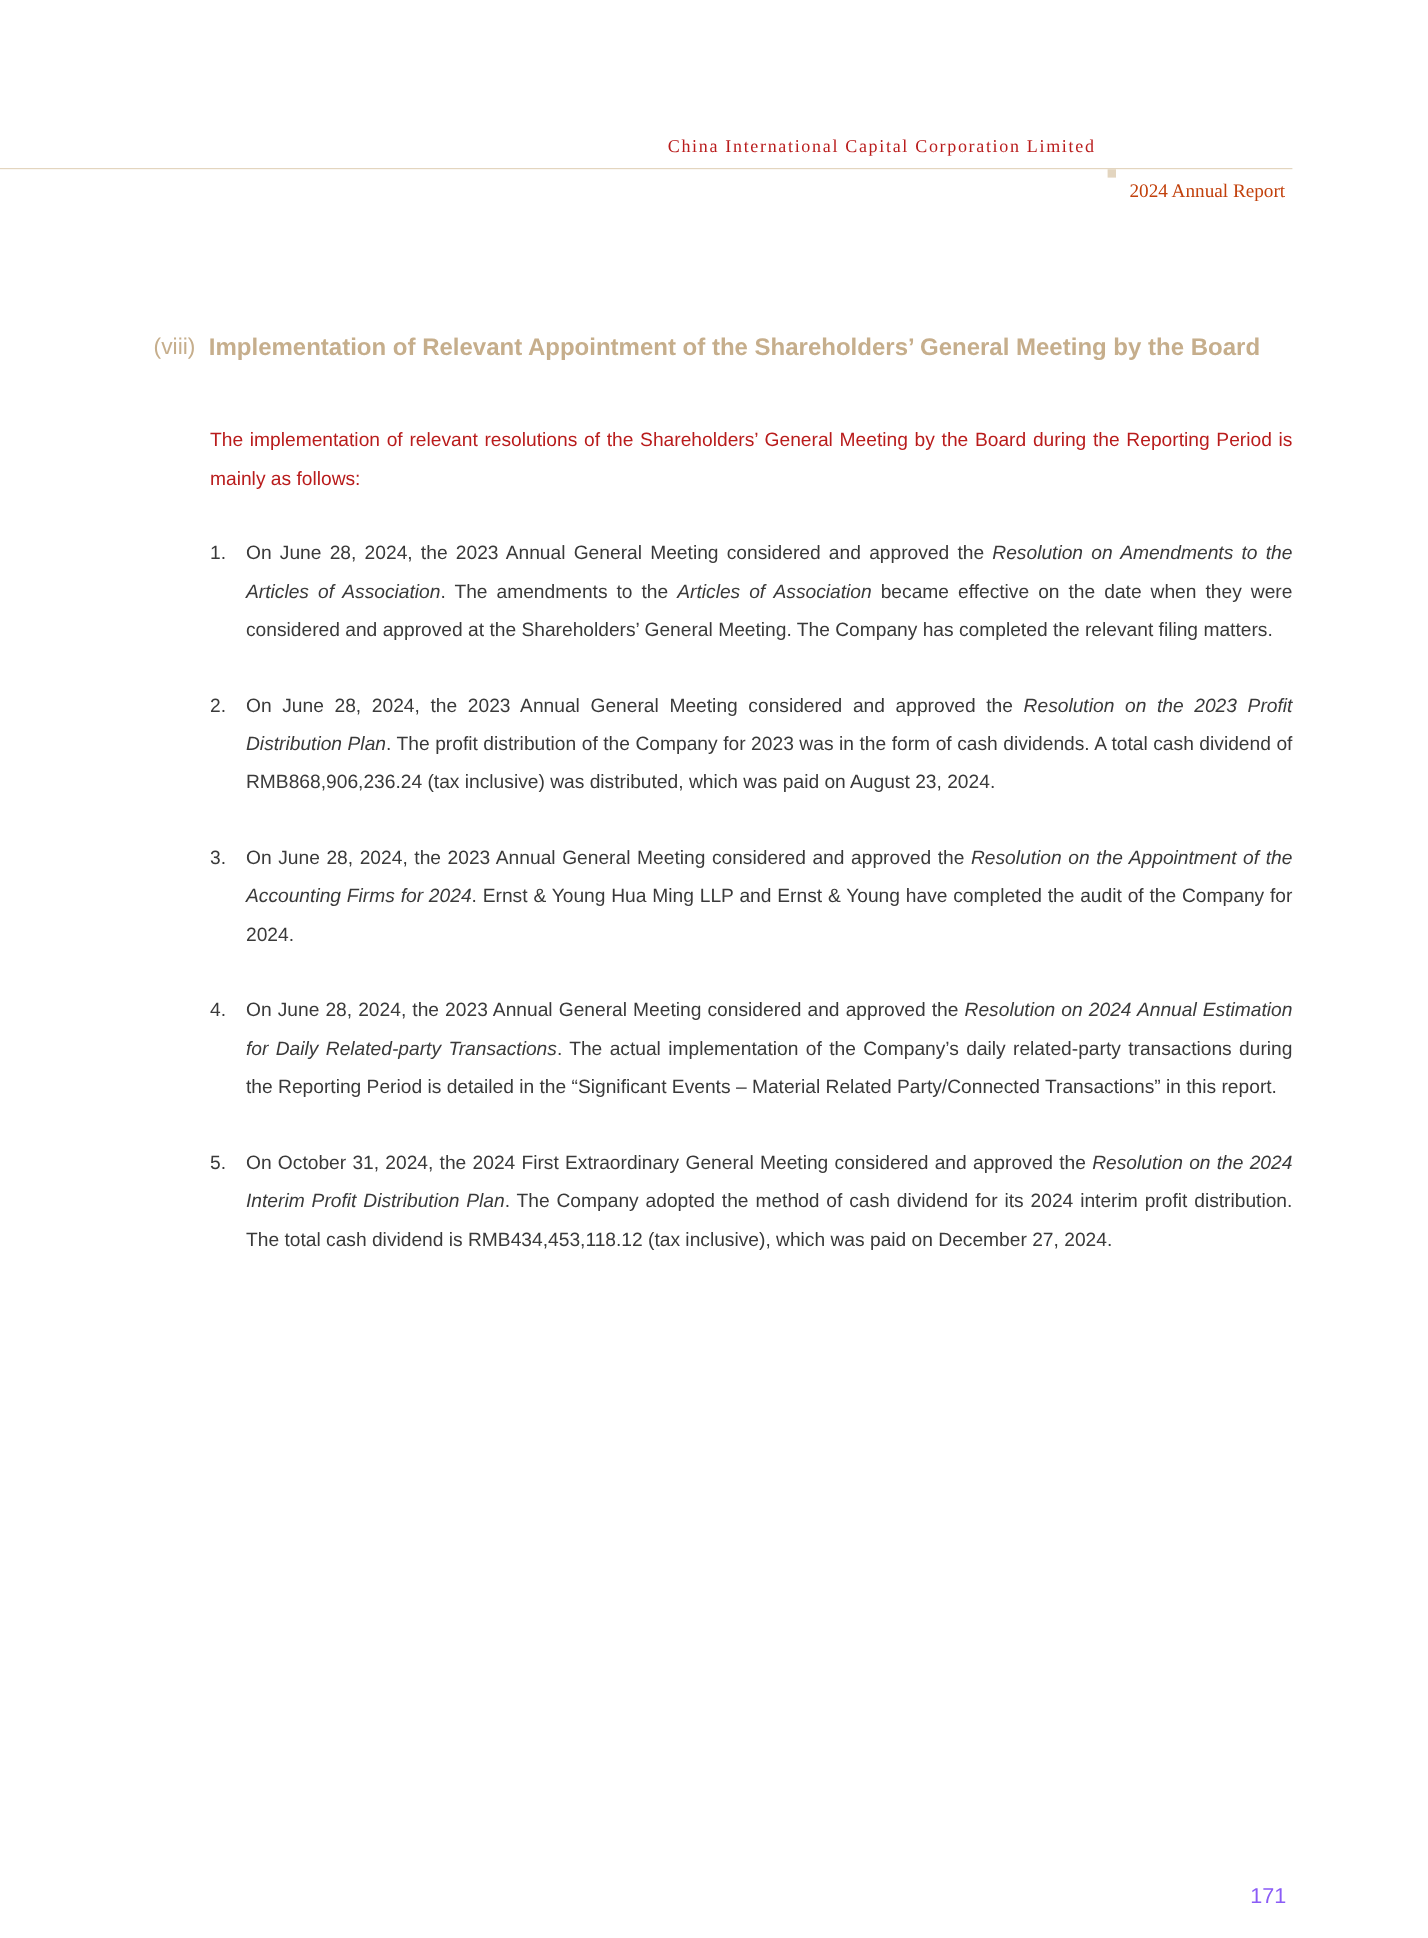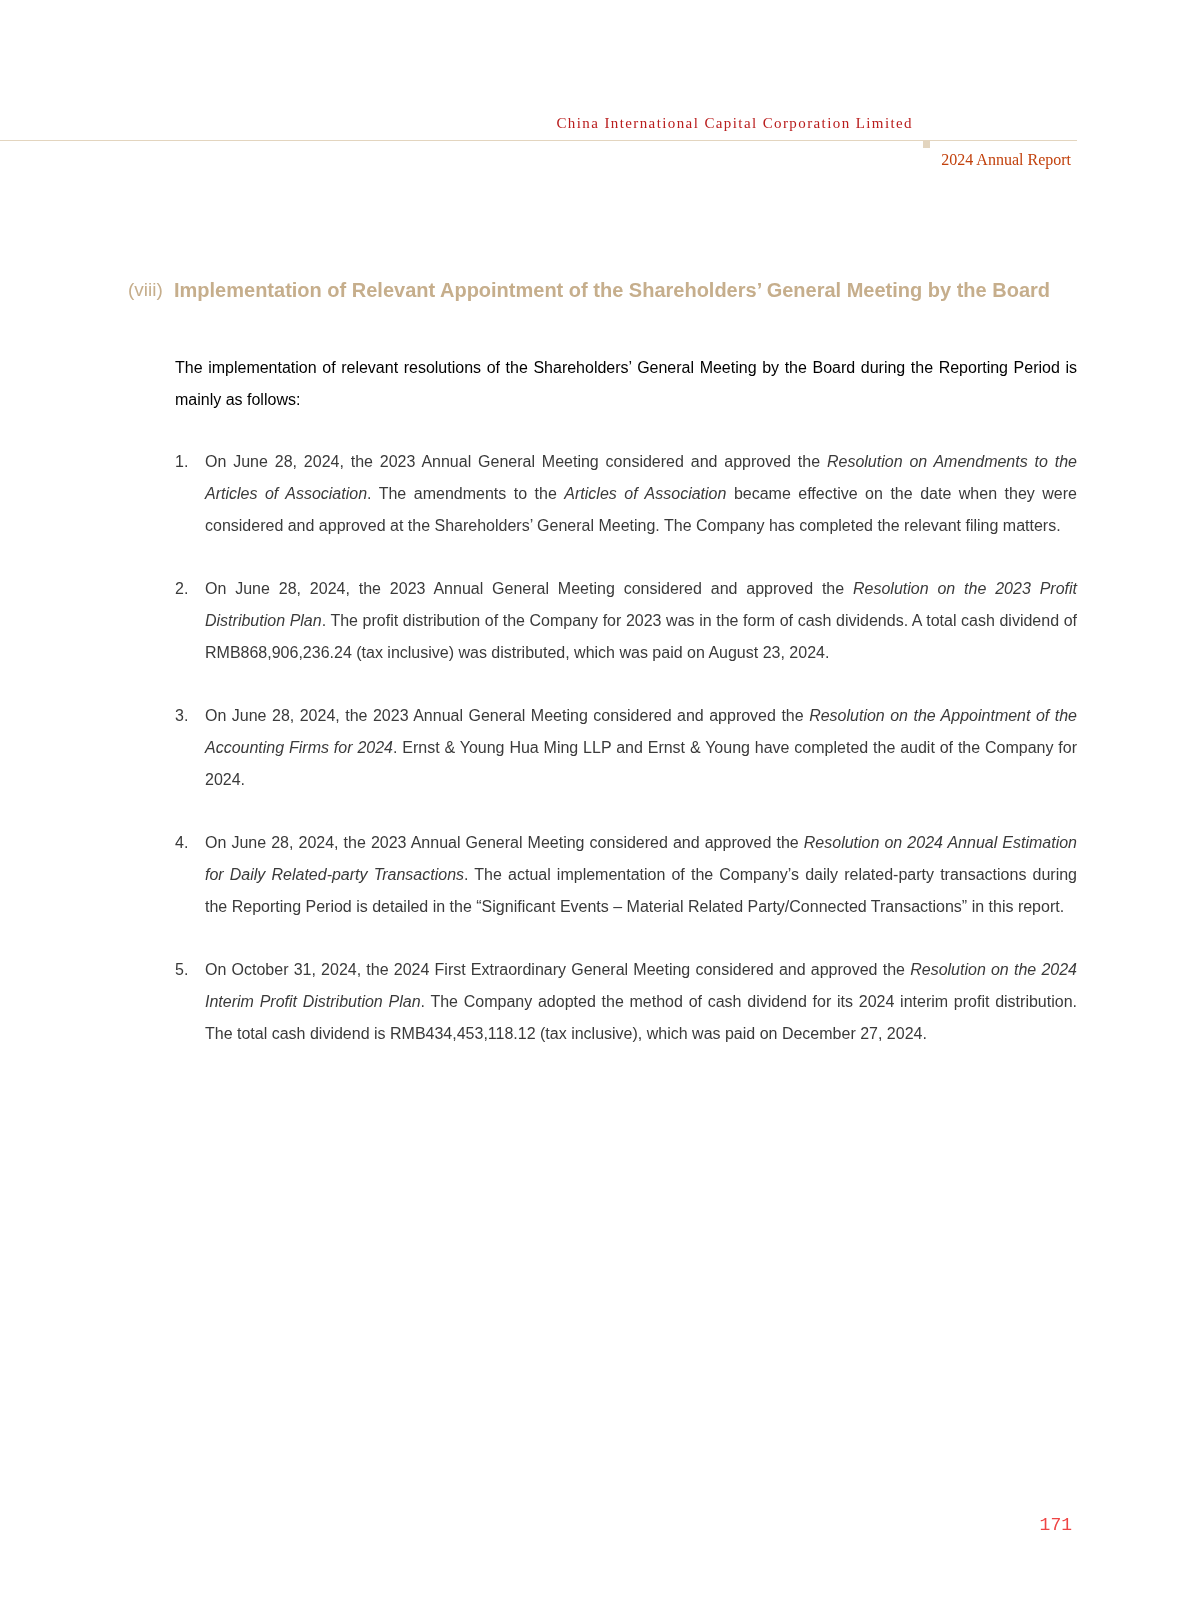--- a/index.html
+++ b/index.html
@@ -26,34 +26,34 @@
       position: absolute; top: 274px; left: 128px; width: 950px;
       font-family: "Liberation Sans", sans-serif; font-weight: bold; font-size: 20px; line-height: 32px;
       color: #c6ae8c;
     }
     .section-num {
       position: absolute; left: 0; top: 0; font-weight: normal; font-size: 19px;
     }
     .section-text { display: block; margin-left: 46px; }
     .intro {
       position: absolute; top: 352px; left: 175px; width: 902px;
-      font-family: "Liberation Sans", sans-serif; font-size: 16px; line-height: 32px; color: #000000;
+      font-family: "Liberation Sans", sans-serif; font-size: 16px; line-height: 32px; color: #b91c1c;
       text-align: justify;
     }
     .list { position: absolute; left: 175px; width: 902px; top: 446px; }
     .item {
       position: relative; margin-bottom: 31px;
       font-family: "Liberation Sans", sans-serif; font-size: 16px; line-height: 32px; color: #3a3a3a;
     }
     .item-num { position: absolute; left: 0; top: 0; }
     .item-body { margin-left: 30px; text-align: justify; }
     .item-body em { font-style: italic; }
     .page-number {
-      position: absolute; top: 1515px; right: 118px;
-      font-family: Liberation Mono, monospace; font-size: 18px; color: #ef4444;
+      position: absolute; top: 1570px; right: 118px;
+      font-family: Liberation Sans, sans-serif; font-size: 18px; color: #8b5cf6;
     }
   </style>
 </head>
 <body>
 
 <div class="header">
   <span class="header-company">China International Capital Corporation Limited</span>
   <span class="header-report">2024 Annual Report</span>
   <div class="header-rule"></div>
   <div class="header-marker"></div>

